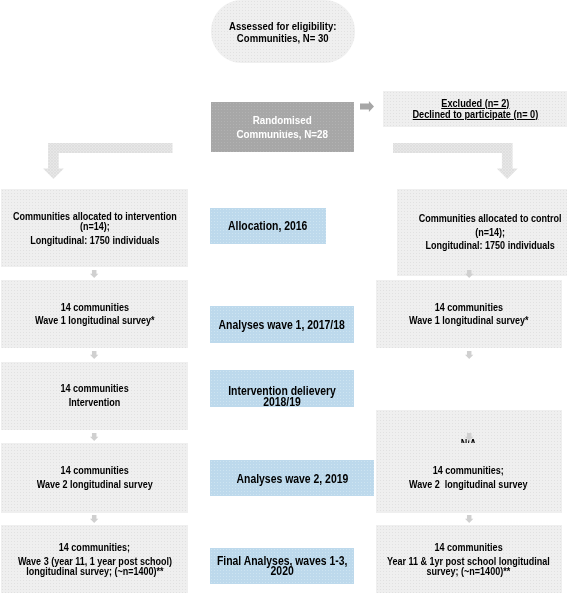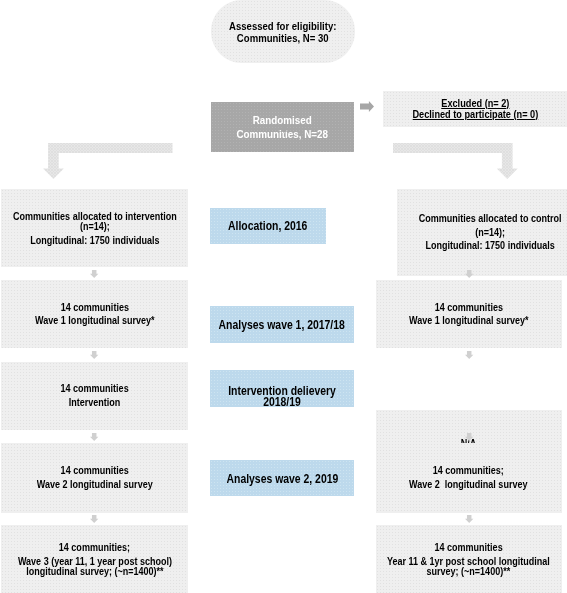--- a/index.html
+++ b/index.html
@@ -84,30 +84,33 @@
   <div class="box blue" style="left:210px;top:370px;width:144px;height:37px;justify-content:flex-end;">
     <span class="tx lh13"><span>Intervention delievery</span><br><span>2018/19</span></span>
   </div>
   <div class="box gray" style="left:375.6px;top:361.5px;width:186.2px;height:68.8px;margin-top:48px;">
     <span class="tx lh134">N/A</span>
   </div>
 
   <div class="box gray" style="left:1px;top:443px;width:187px;height:69.6px;">
     <span class="tx lh134"><span>14 communities</span><br><span>Wave 2 longitudinal survey</span></span>
   </div>
-  <div class="box blue" style="left:210px;top:460px;width:144px;height:36px;">
+  <div class="box blue" style="left:210px;top:460px;width:164px;height:36px;">
     <span class="tx lh13 d1">Analyses wave 2, 2019</span>
   </div>
   <div class="box gray" style="left:375.6px;top:443px;width:186.2px;height:69.6px;">
     <span class="tx lh134"><span>14 communities;</span><br><span>Wave 2  longitudinal survey</span></span>
   </div>
 
   <div class="box gray" style="left:1px;top:524.5px;width:187px;height:68.5px;">
     <span class="tx lh101">14 communities;</span>
     <span class="tx lh101 gapA"><span>Wave 3 (year 11, 1 year post school)</span><br><span>longitudinal survey; (~n=1400)**</span></span>
+  </div>
+  <div class="box blue" style="left:210px;top:548px;width:144px;height:36px;">
+    <span class="tx lh13"><span>Final Analyses, waves 1-3,</span><br><span>2020</span></span>
   </div>
   <div class="box gray" style="left:375.6px;top:524.5px;width:186.2px;height:68.5px;">
     <span class="tx lh101">14 communities</span>
     <span class="tx lh101 gapA"><span>Year 11 &amp; 1yr post school longitudinal</span><br><span>survey; (~n=1400)**</span></span>
   </div>
 
   <svg class="ar" style="left:279px;top:124px;" width="10" height="9" viewBox="0 0 10 9">
     <path d="M2.6 0 H7.4 V4.2 H10 L5 9 L0 4.2 H2.6 Z" fill="#a6a6a6"></path>
   </svg>
 

